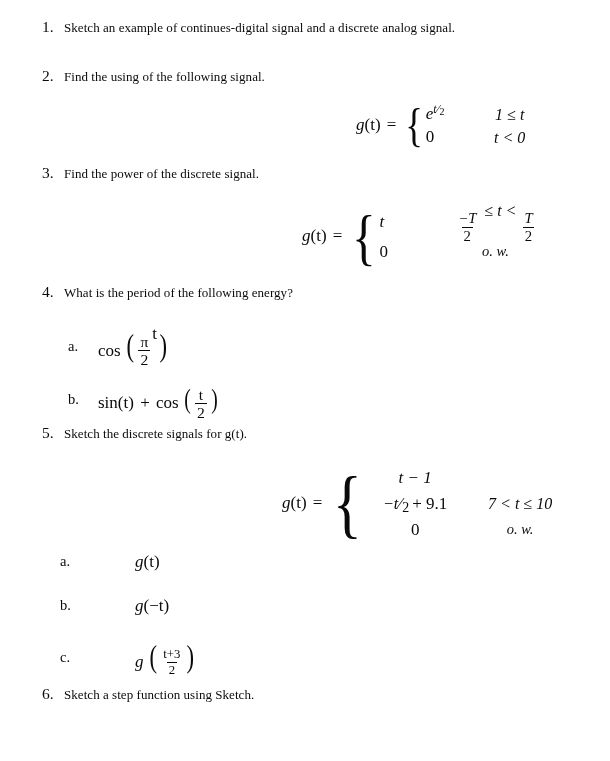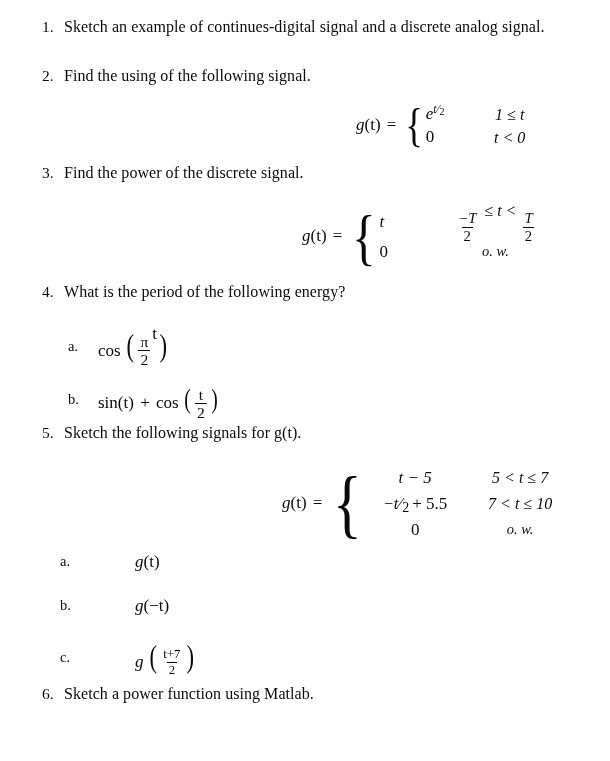--- a/index.html
+++ b/index.html
@@ -29,21 +29,21 @@
     align-items: baseline;
     white-space: nowrap;
   }
   .qnum {
     width: 22px;
     flex: 0 0 22px;
     font-size: 15.5px;
     letter-spacing: 0.1px;
   }
   .qtext {
-    font-size: 16px;
+    font-size: 13px;
     letter-spacing: 0.05px;
   }
 
   
   .srow {
     position: absolute;
     display: flex;
     align-items: center;
     white-space: nowrap;
   }
@@ -257,36 +257,35 @@
             <span class="den up">2</span>
           </span>
         </span>
         <span class="pr">)</span>
       </span>
     </span>
   </div>
 
   <div class="qrow" style="left:42px; top:424px;">
     <span class="qnum">5.</span>
-    <span class="qtext">Sketch the following signals for g(t).</span>
+    <span class="qtext">Sketch the discrete signals for g(t).</span>
   </div>
 
   <div class="math" style="position:absolute; left:282px; top:465px;">
     <span class="fn">g</span><span class="up">(t)</span>
     <span class="op">=</span>
     <span class="piece">
       <span class="brace" style="font-size:76px; line-height:0.78;">{</span>
       <span class="cases">
         <span class="caserow" style="height:26px;">
-          <span class="caseval" style="width:98px;">t − 5</span>
-          <span class="casecond" style="width:112px;">5 &lt; t ≤ 7</span>
+          <span class="caseval" style="width:98px;">t − 1</span>
         </span>
         <span class="caserow" style="height:26px;">
           <span class="caseval" style="width:98px;">
-            <span class="sfrac"><span class="sn">−t</span><span class="slash">⁄</span><span class="sd up">2</span></span><span class="up" style="padding-left:3px;">+ 5.5</span>
+            <span class="sfrac"><span class="sn">−t</span><span class="slash">⁄</span><span class="sd up">2</span></span><span class="up" style="padding-left:3px;">+ 9.1</span>
           </span>
           <span class="casecond" style="width:112px;font-style:italic;">7 &lt; t ≤ 10</span>
         </span>
         <span class="caserow" style="height:26px;">
           <span class="caseval up" style="width:98px;">0</span>
           <span class="casecond" style="width:112px; font-size:14.5px;">o. w.</span>
         </span>
       </span>
     </span>
   </div>
@@ -306,27 +305,27 @@
   </div>
 
   <div class="srow" style="left:60px; top:638px;">
     <span class="sletter" style="width:75px;">c.</span>
     <span class="math">
       <span class="fn">g</span>
       <span class="bigparen">
         <span class="pl">(</span>
         <span class="inner">
           <span class="frac" style="font-size:0.82em;">
-            <span class="num">t+7</span>
+            <span class="num">t+3</span>
             <span class="den up">2</span>
           </span>
         </span>
         <span class="pr">)</span>
       </span>
     </span>
   </div>
 
   <div class="qrow" style="left:42px; top:685px;">
     <span class="qnum">6.</span>
-    <span class="qtext">Sketch a power function using Matlab.</span>
+    <span class="qtext">Sketch a step function using Sketch.</span>
   </div>
 
 </div>
 
 </body></html>

